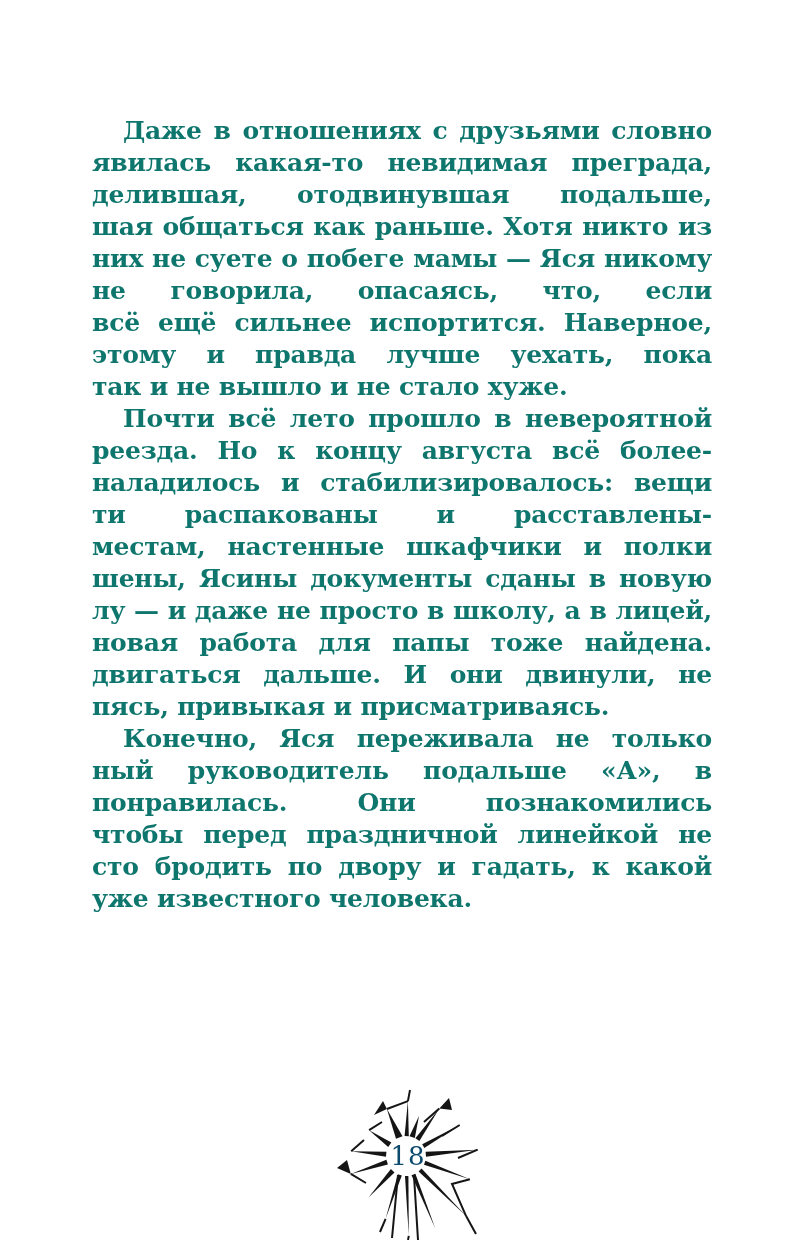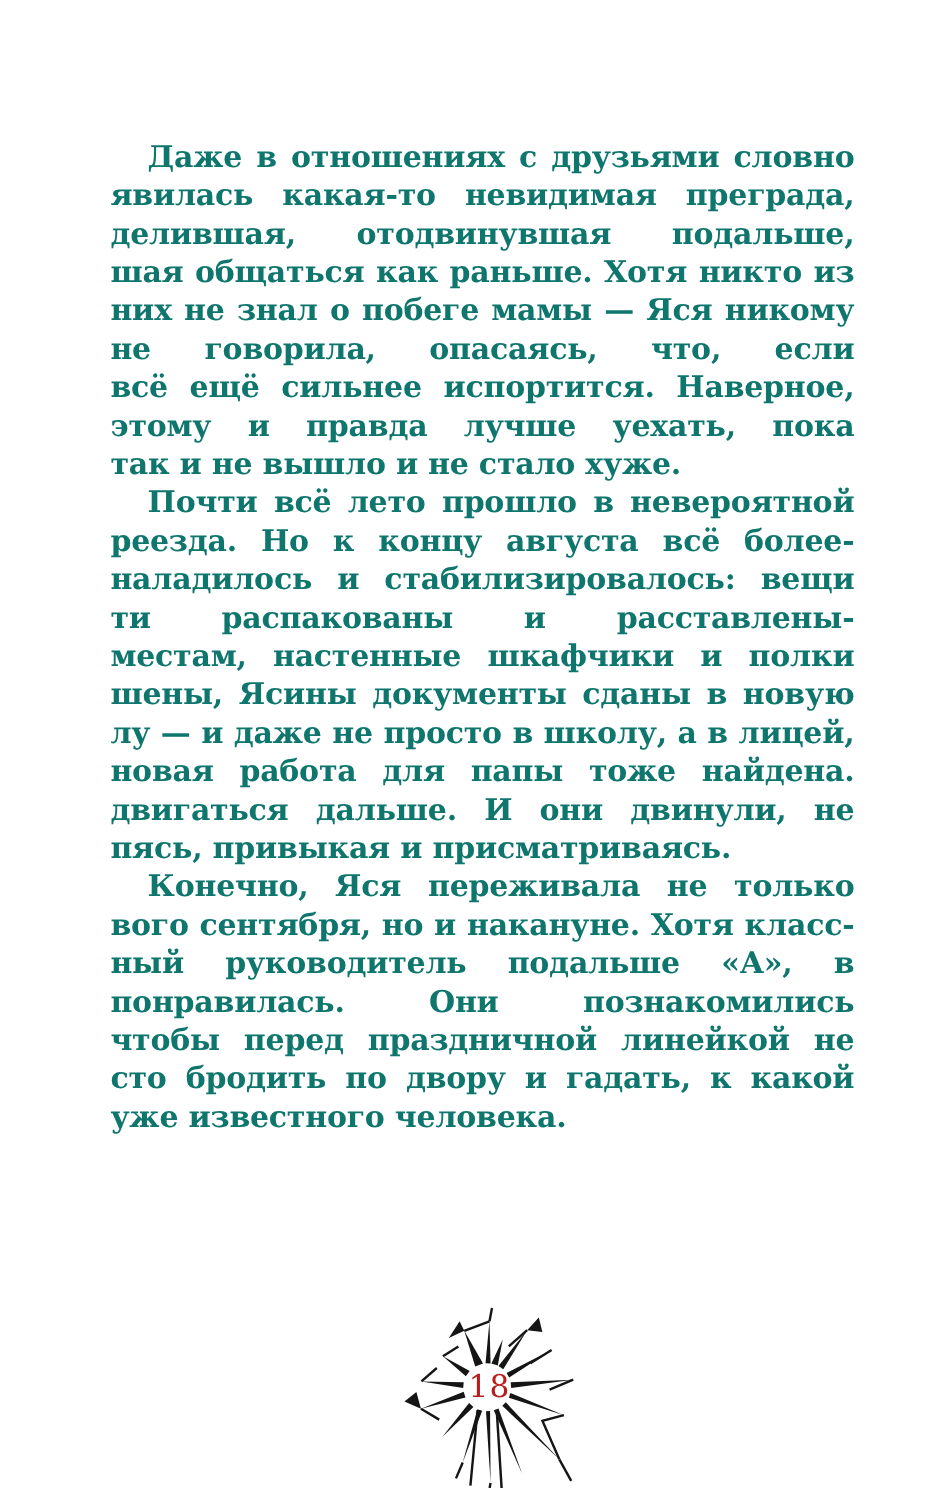--- a/index.html
+++ b/index.html
@@ -35,55 +35,54 @@
     width:192px;height:152px;
   }
   .ornament svg{position:absolute;left:0;top:0;}
   .pagenum{
     position:absolute;
     left:0;top:53px;
     width:192px;
     text-align:center;
     font-size:26px;
     letter-spacing:1px;
-    color:#b91c1c;
+    color:#0c4a6e;
   }
 </style>
 </head>
 <body>
 
 <div class="page">
 
   <main class="text-block">
       <div class="para">
         <div class="line first">Даже в отношениях с друзьями словно по-</div>
         <div class="line">явилась какая-то невидимая преграда, раз-</div>
         <div class="line">делившая, отодвинувшая подальше, мешав-</div>
         <div class="line">шая общаться как раньше. Хотя никто из</div>
-        <div class="line">них не знал о побеге мамы — Яся никому</div>
+        <div class="line">них не суете о побеге мамы — Яся никому</div>
         <div class="line">не говорила, опасаясь, что, если рассказать,</div>
         <div class="line">всё ещё сильнее испортится. Наверное, по-</div>
         <div class="line">этому и правда лучше уехать, пока именно</div>
         <div class="line last">так и не вышло и не стало хуже.</div>
       </div>
       <div class="para">
         <div class="line first">Почти всё лето прошло в невероятной суете</div>
         <div class="line">реезда. Но к концу августа всё более-менее</div>
         <div class="line">наладилось и стабилизировалось: вещи поч-</div>
         <div class="line">ти распакованы и расставлены-разложены по</div>
         <div class="line">местам, настенные шкафчики и полки пове-</div>
         <div class="line">шены, Ясины документы сданы в новую шко-</div>
         <div class="line">лу — и даже не просто в школу, а в лицей,</div>
         <div class="line">новая работа для папы тоже найдена. Можно</div>
         <div class="line">двигаться дальше. И они двинули, не торо-</div>
         <div class="line last">пясь, привыкая и присматриваясь.</div>
       </div>
       <div class="para">
         <div class="line first">Конечно, Яся переживала не только пер-</div>
-        <div class="line">вого сентября, но и накануне. Хотя класс-</div>
         <div class="line">ный руководитель подальше «А», в который</div>
         <div class="line">понравилась. Они познакомились заранее,</div>
         <div class="line">чтобы перед праздничной линейкой не про-</div>
         <div class="line">сто бродить по двору и гадать, к какой тол-</div>
         <div class="line last">уже известного человека.</div>
       </div>
     </main>
 
   <div class="ornament">
     <svg width="192" height="152" viewBox="0 0 192 152" aria-hidden="true">

